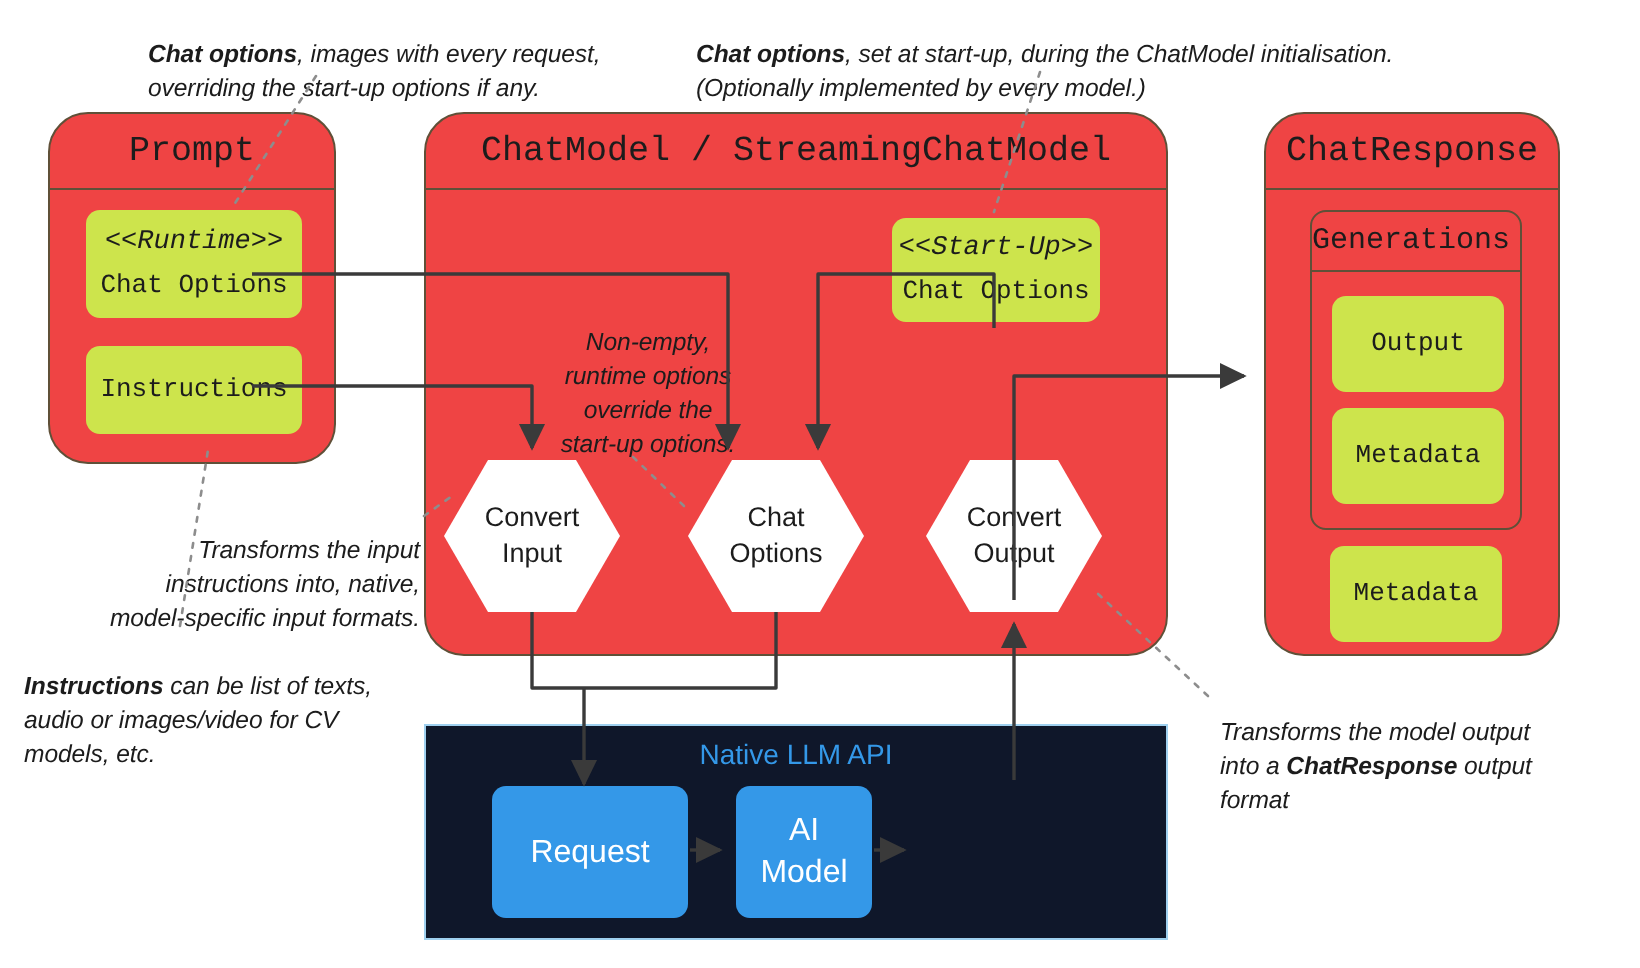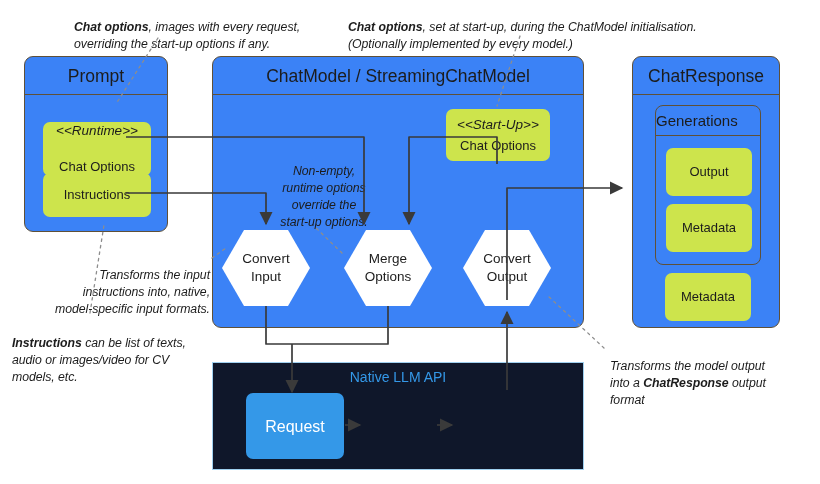--- a/index.html
+++ b/index.html
@@ -25,24 +25,25 @@
     color: #1c1c1c;
     letter-spacing: -0.05px;
     white-space: pre-line;
   }
   .ann b { font-weight: bold; font-style: italic; }
   .ann.right { text-align: right; }
   .ann.center { text-align: center; }
 
   .panel {
     position: absolute;
-    background: #3b82f6;
+    background: #ef4444;
     border: 1.4px solid #5f5038;
-    border-radius: 9px;
-    box-sizing: border-box;
+    border-radius: 20px;
+    box-sizing: border-box;
+    font-family: Liberation Mono, monospace;
   }
   .panel-title {
     position: absolute;
     left: 0; right: 0; top: 0;
     height: 38px;
     line-height: 38px;
     text-align: center;
     font-size: 17.5px;
     color: #1c1c1c;
     border-bottom: 1.4px solid #5f5038;
@@ -147,21 +148,21 @@
   </div>
 
   <div class="ann" style="left:348px; top:2px; width:440px;">
     <b>Chat options</b><span>, set at start-up, during  the ChatModel initialisation.
 (Optionally implemented by every model.)</span>
   </div>
 
   <div class="panel" style="left:24px; top:56px; width:144px; height:176px;">
     <div class="panel-title">Prompt</div>
 
-    <div class="green" style="left:18px; top:65px; width:108px; height:54px;justify-content:space-between;">
+    <div class="green" style="left:18px; top:48px; width:108px; height:54px;">
       <span class="stereo">&lt;&lt;Runtime&gt;&gt;</span>
       <span>Chat Options</span>
     </div>
 
     <div class="green" style="left:18px; top:116px; width:108px; height:44px;">
       <span>Instructions</span>
     </div>
   </div>
 
   <div class="panel" style="left:212px; top:56px; width:372px; height:272px;">
@@ -179,21 +180,21 @@
 override the
 start-up options.</span>
   </div>
 
   <div class="hex" style="left:222px; top:230px; width:88px; height:76px;">
     <span>Convert</span>
     <span>Input</span>
   </div>
 
   <div class="hex" style="left:344px; top:230px; width:88px; height:76px;">
-    <span>Merge</span>
+    <span>Chat</span>
     <span>Options</span>
   </div>
 
   <div class="hex" style="left:463px; top:230px; width:88px; height:76px;">
     <span>Convert</span>
     <span>Output</span>
   </div>
 
   <div class="panel" style="left:632px; top:56px; width:148px; height:272px;">
     <div class="panel-title">ChatResponse</div>
@@ -215,20 +216,24 @@
     </div>
   </div>
 
   <div class="api-box" style="left:212px; top:362px; width:372px; height:108px;">
     <div class="api-title">Native LLM API</div>
 
     <div class="blue" style="left:33px; top:30px; width:98px; height:66px;">
       <span>Request</span>
     </div>
 
+    <div class="blue" style="left:155px; top:30px; width:68px; height:66px; flex-direction:column;">
+      <span>AI</span>
+      <span>Model</span>
+    </div>
 
   </div>
 
   <div class="ann right" style="left:20px; top:250px; width:190px;">
     <span>Transforms the input
 instructions into, native,
 model-specific input formats.</span>
   </div>
 
   <div class="ann" style="left:12px; top:318px; width:200px;">

